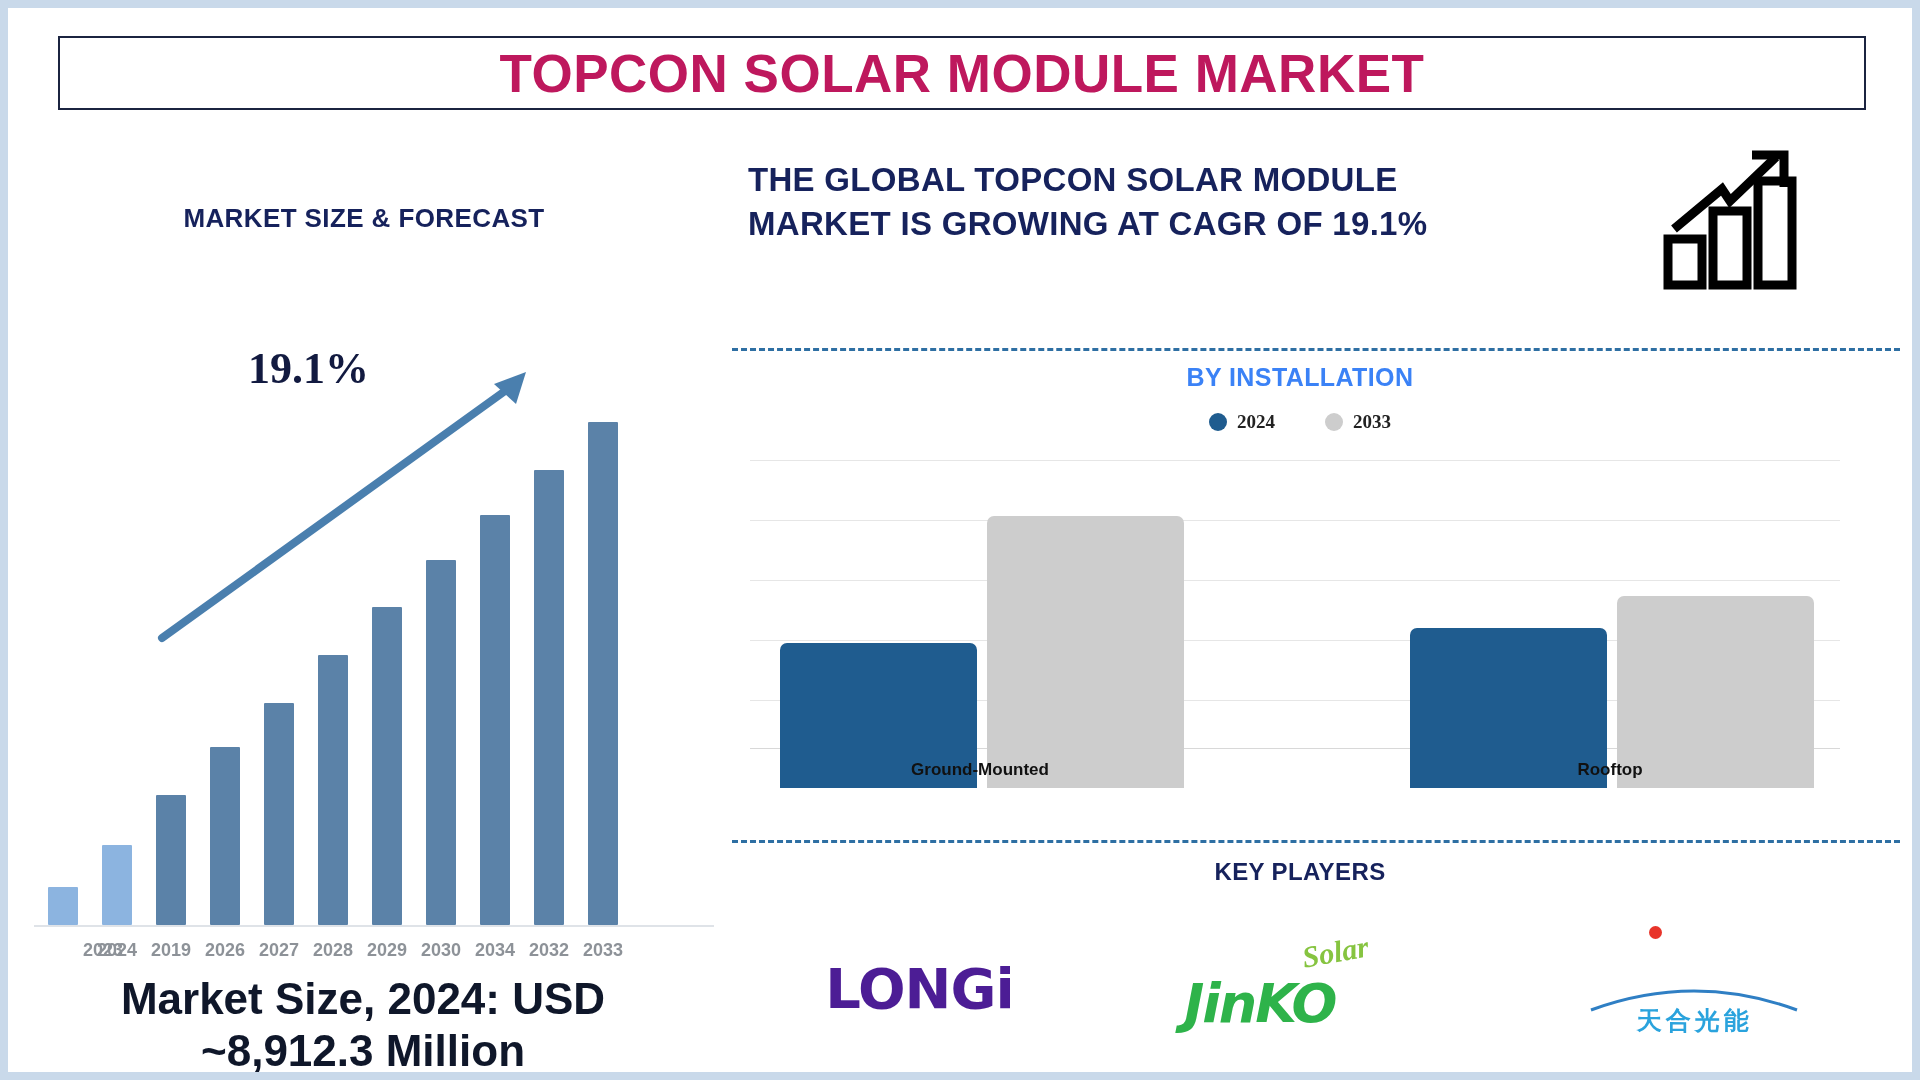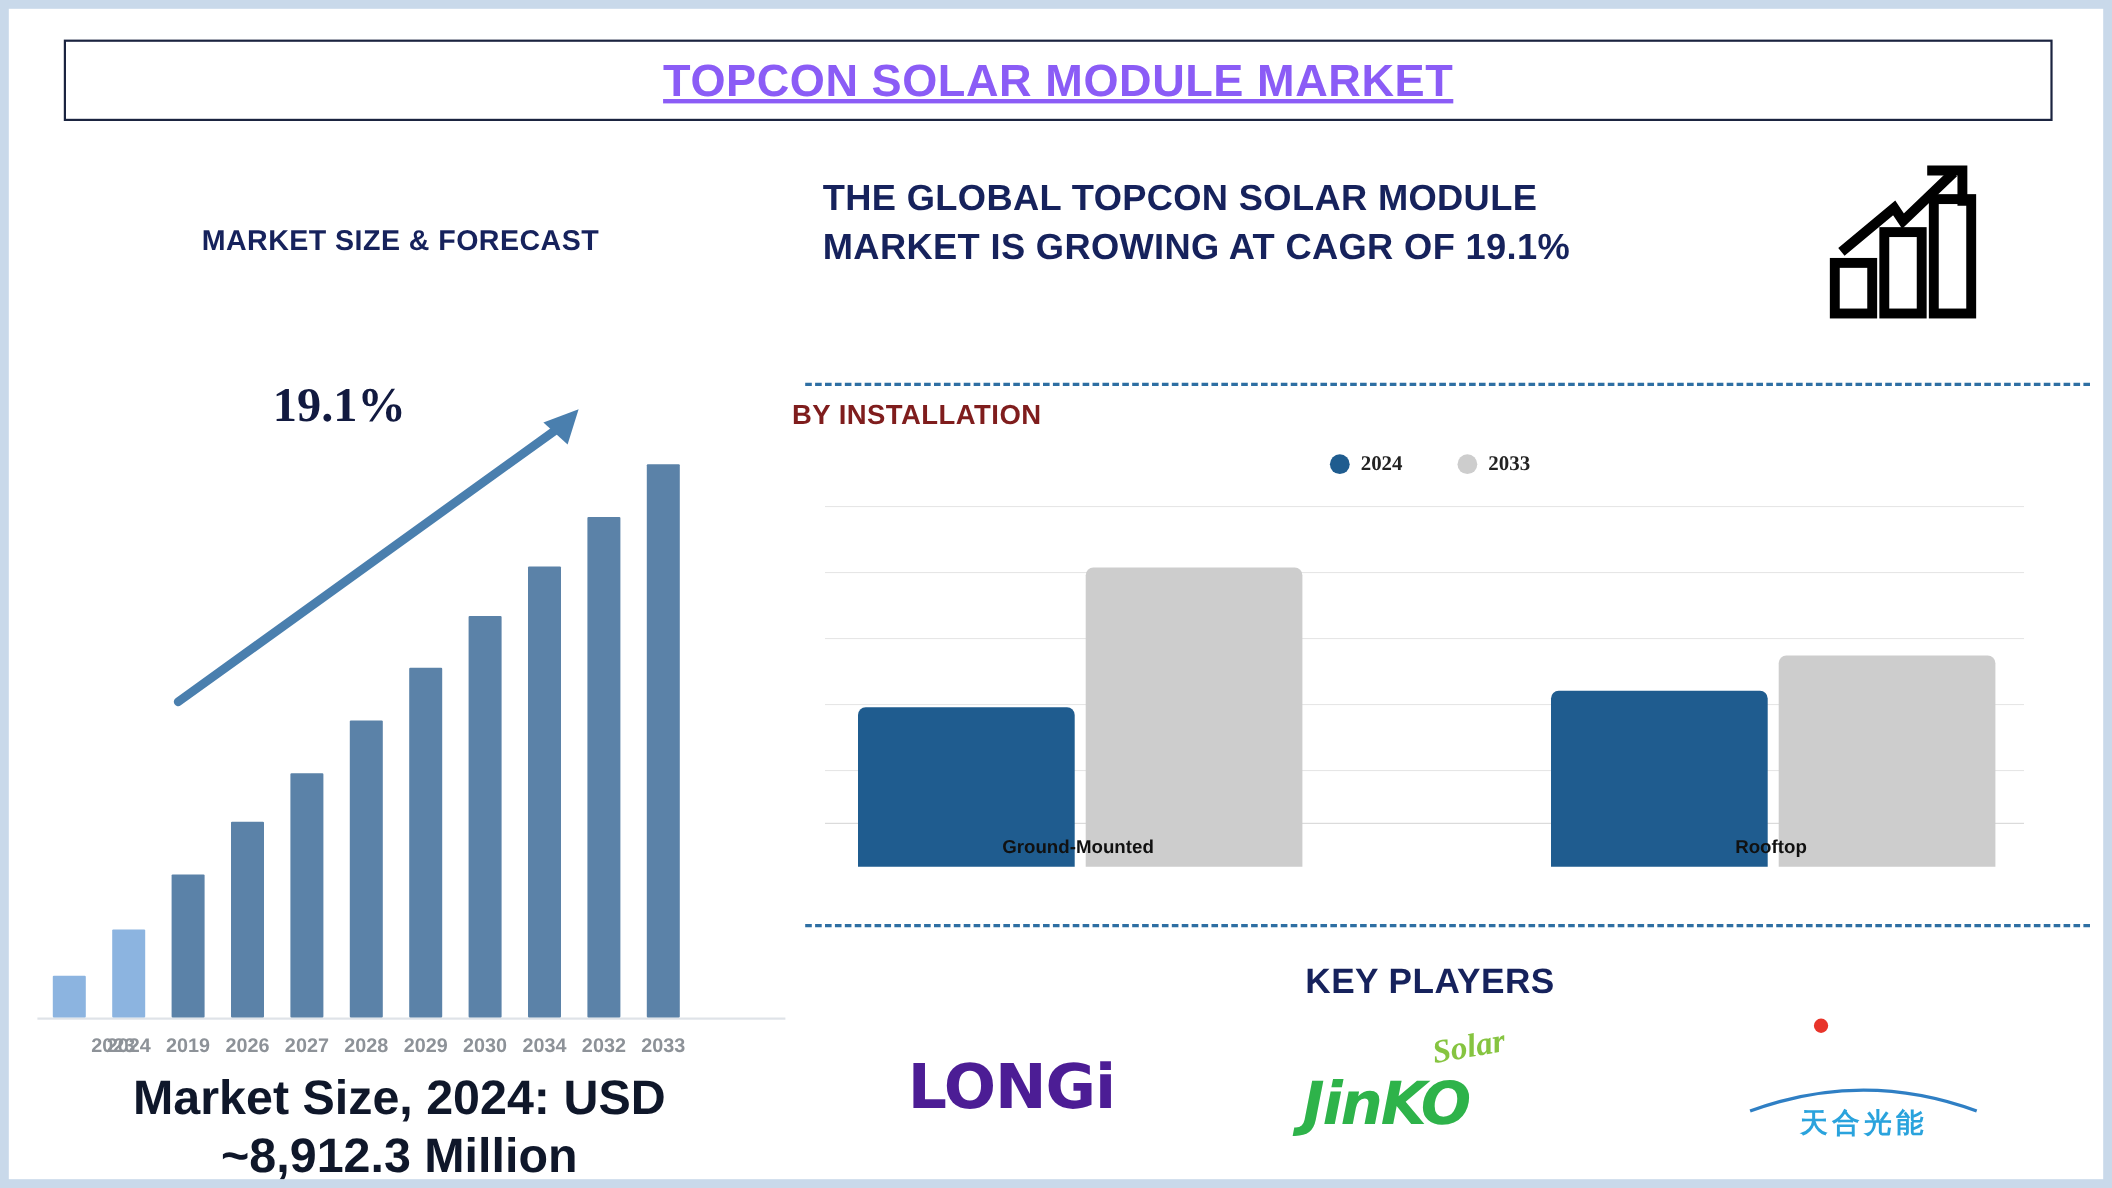--- a/index.html
+++ b/index.html
@@ -18,23 +18,22 @@
 
   
   .title-box{
     position:absolute;left:50px;top:28px;
     width:1808px;height:74px;
     border:2px solid #1b2440;
     box-sizing:border-box;
     display:flex;align-items:center;justify-content:center;
   }
   .title-text{
-    font-size:41px;font-weight:bold;color:#8b5cf6;
+    font-size:53px;font-weight:bold;color:#be185d;
     letter-spacing:.5px;
-    text-decoration:underline;
   }
 
   
   .left-panel{
     position:absolute;left:0;top:110px;
     width:712px;height:950px;
   }
   .ms-label{
     position:absolute;left:0;top:85px;width:712px;
     text-align:center;
@@ -95,21 +94,22 @@
   }
   .divider{
     position:absolute;left:12px;width:1168px;height:0;
     border-top:3px dashed #2e6fa3;
   }
   .div-top{top:230px;}
   .div-bottom{top:722px;}
 
   .by-install{
     position:absolute;left:0;top:245px;width:1160px;
-    font-size:25px;font-weight:bold;color:#7f1d1d;
+    text-align:center;
+    font-size:25px;font-weight:bold;color:#3b82f6;
     letter-spacing:.4px;
   }
   .legend{
     position:absolute;left:0;top:293px;width:1160px;
     display:flex;justify-content:center;align-items:center;gap:50px;
   }
   .leg-item{display:flex;align-items:center;gap:10px;}
   .leg-dot{width:18px;height:18px;border-radius:50%;display:block;}
   .leg-txt{
     font-family:"Liberation Serif",serif;
@@ -131,23 +131,23 @@
   }
   .ibar.blue{background:#1f5c8f;}
   .ibar.gray{background:#cdcdcd;}
   .cat-label{
     position:absolute;
     font-size:17px;font-weight:bold;color:#111;
     text-align:center;
   }
 
   .key-players{
-    position:absolute;left:0;top:756px;width:1160px;
-    text-align:center;
-    font-size:32px;font-weight:bold;color:#16225c;
+    position:absolute;left:0;top:740px;width:1160px;
+    text-align:center;
+    font-size:24px;font-weight:bold;color:#16225c;
     letter-spacing:.4px;
   }
   .logos{
     position:absolute;left:20px;top:795px;width:1150px;height:150px;
     display:flex;align-items:center;justify-content:space-around;
   }
   .logo{position:relative;display:flex;align-items:center;justify-content:center;}
 
   .longi{
     font-size:56px;font-weight:bold;color:#4c1d95;

